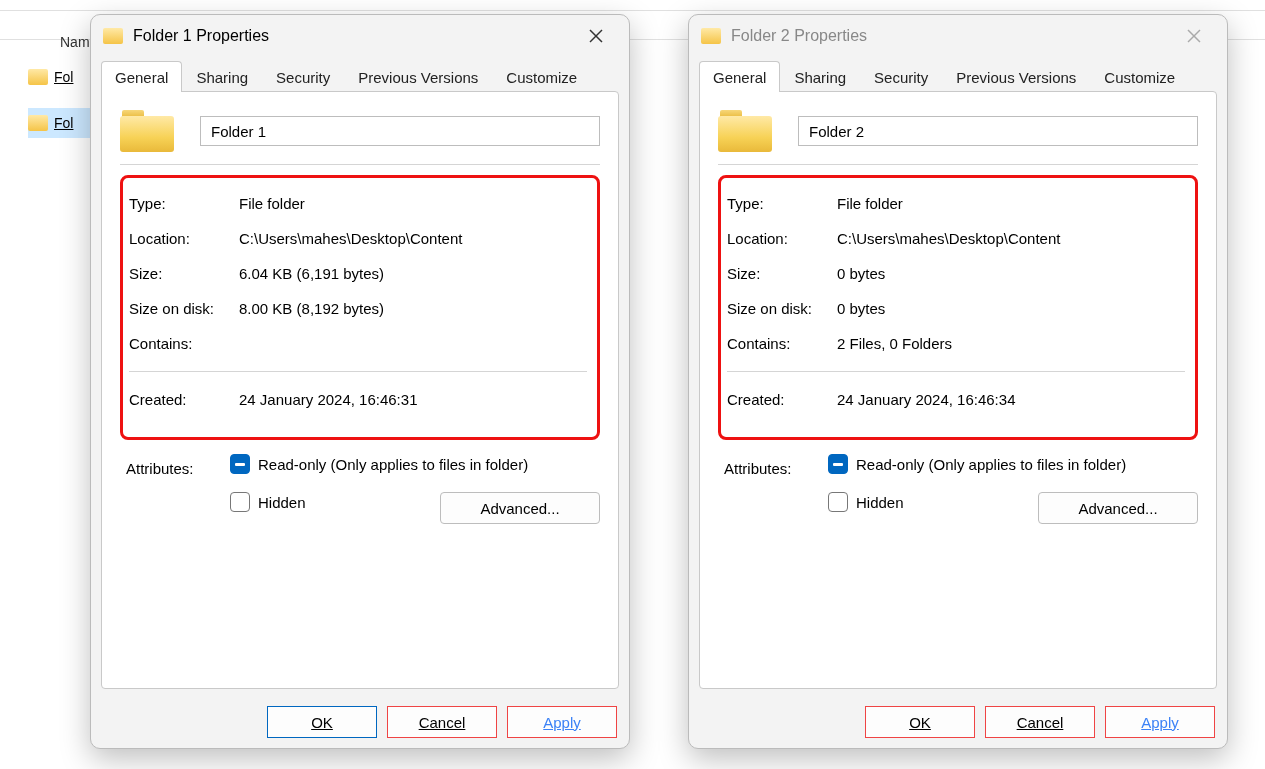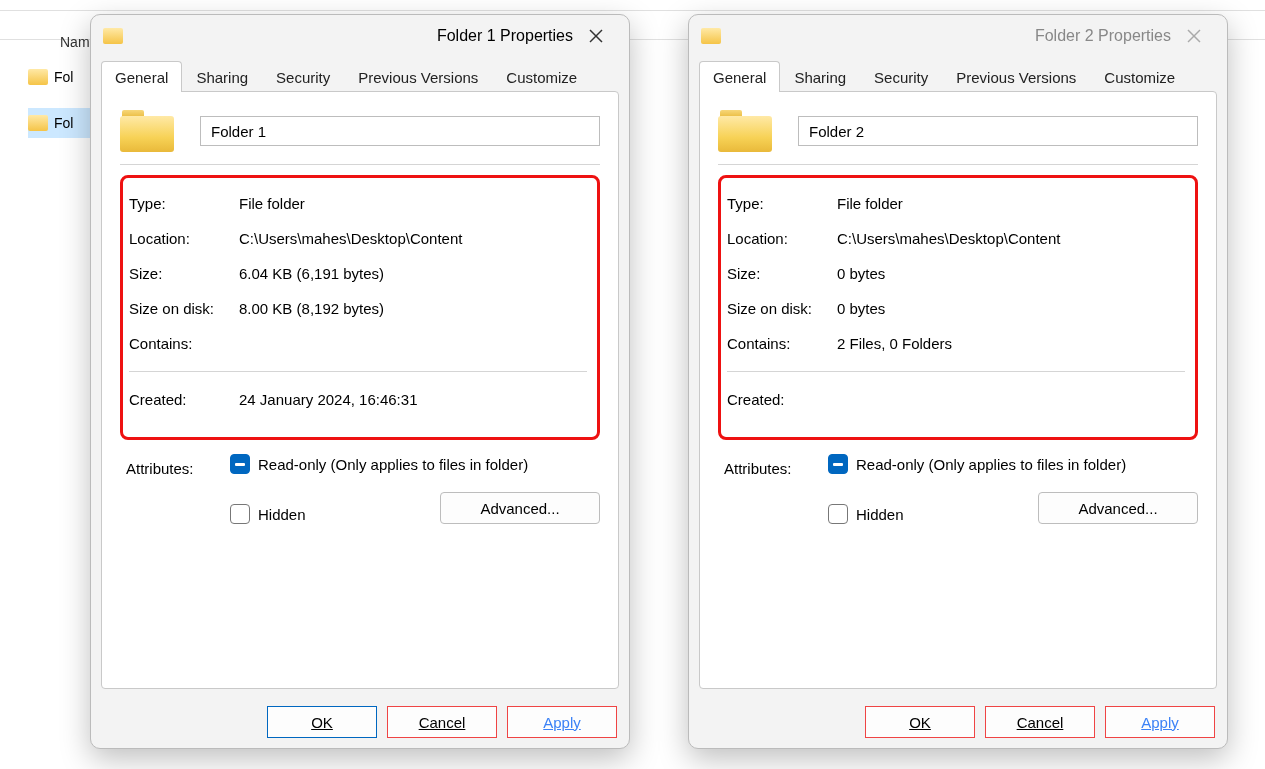--- a/index.html
+++ b/index.html
@@ -46,20 +46,21 @@
   }
   .bg-row {
     position: absolute;
     left: 28px;
     width: 70px;
     height: 30px;
     display: flex;
     align-items: center;
     gap: 6px;
     font-size: 14px;
+    text-decoration: underline;
   }
   .bg-row.sel { background: #cce8ff; }
   .mini-folder {
     width: 20px; height: 16px;
     background: linear-gradient(#ffe9a6, #f5c447);
     border-radius: 2px;
     position: relative;
   }
 
   
@@ -84,21 +85,21 @@
     padding: 0 10px 0 12px;
     font-size: 16px;
   }
   .title-icon {
     width: 20px; height: 16px;
     background: linear-gradient(#ffe9a6, #f5c447);
     border-radius: 2px;
     margin-right: 10px;
     flex-shrink: 0;
   }
-  .title-text { flex: 1; text-align: right; }
+  .title-text { flex: 1; }
   .close-btn {
     width: 46px; height: 32px;
     display: flex; align-items: center; justify-content: center;
     font-size: 15px;
     cursor: pointer;
     border-radius: 4px;
   }
   .close-x {
     width: 14px; height: 14px;
     stroke: #333; stroke-width: 1.5;
@@ -233,21 +234,21 @@
     border-color: #0067c0;
   }
   .cbox.indet::after {
     content: "";
     width: 10px; height: 3px;
     background: #fff;
     border-radius: 1px;
   }
   .attr-line2 {
     display: flex;
-    align-items: flex-end;
+    align-items: flex-start;
     justify-content: space-between;
   }
   .adv-btn {
     width: 160px; height: 32px;
     border: 1px solid #bdbdbd;
     background: #fdfdfd;
     border-radius: 4px;
     font-size: 15px;
     cursor: pointer;
   }
@@ -406,20 +407,21 @@
           <span class="prop-label">Size on disk:</span>
           <span class="prop-value">0 bytes</span>
         </div>
       <div class="prop-row">
           <span class="prop-label">Contains:</span>
           <span class="prop-value">2 Files, 0 Folders</span>
         </div>
       <hr class="sep">
       <div class="prop-row">
           <span class="prop-label">Created:</span>
+          <span class="prop-value">24 January 2024, 16:46:34</span>
         </div>
     </div>
     <div class="attr-row">
       <div class="attr-label">Attributes:</div>
       <div class="attr-body">
         <div class="attr-line">
           <span class="cbox indet"></span>
           <span>Read-only (Only applies to files in folder)</span>
         </div>
         <div class="attr-line2">

